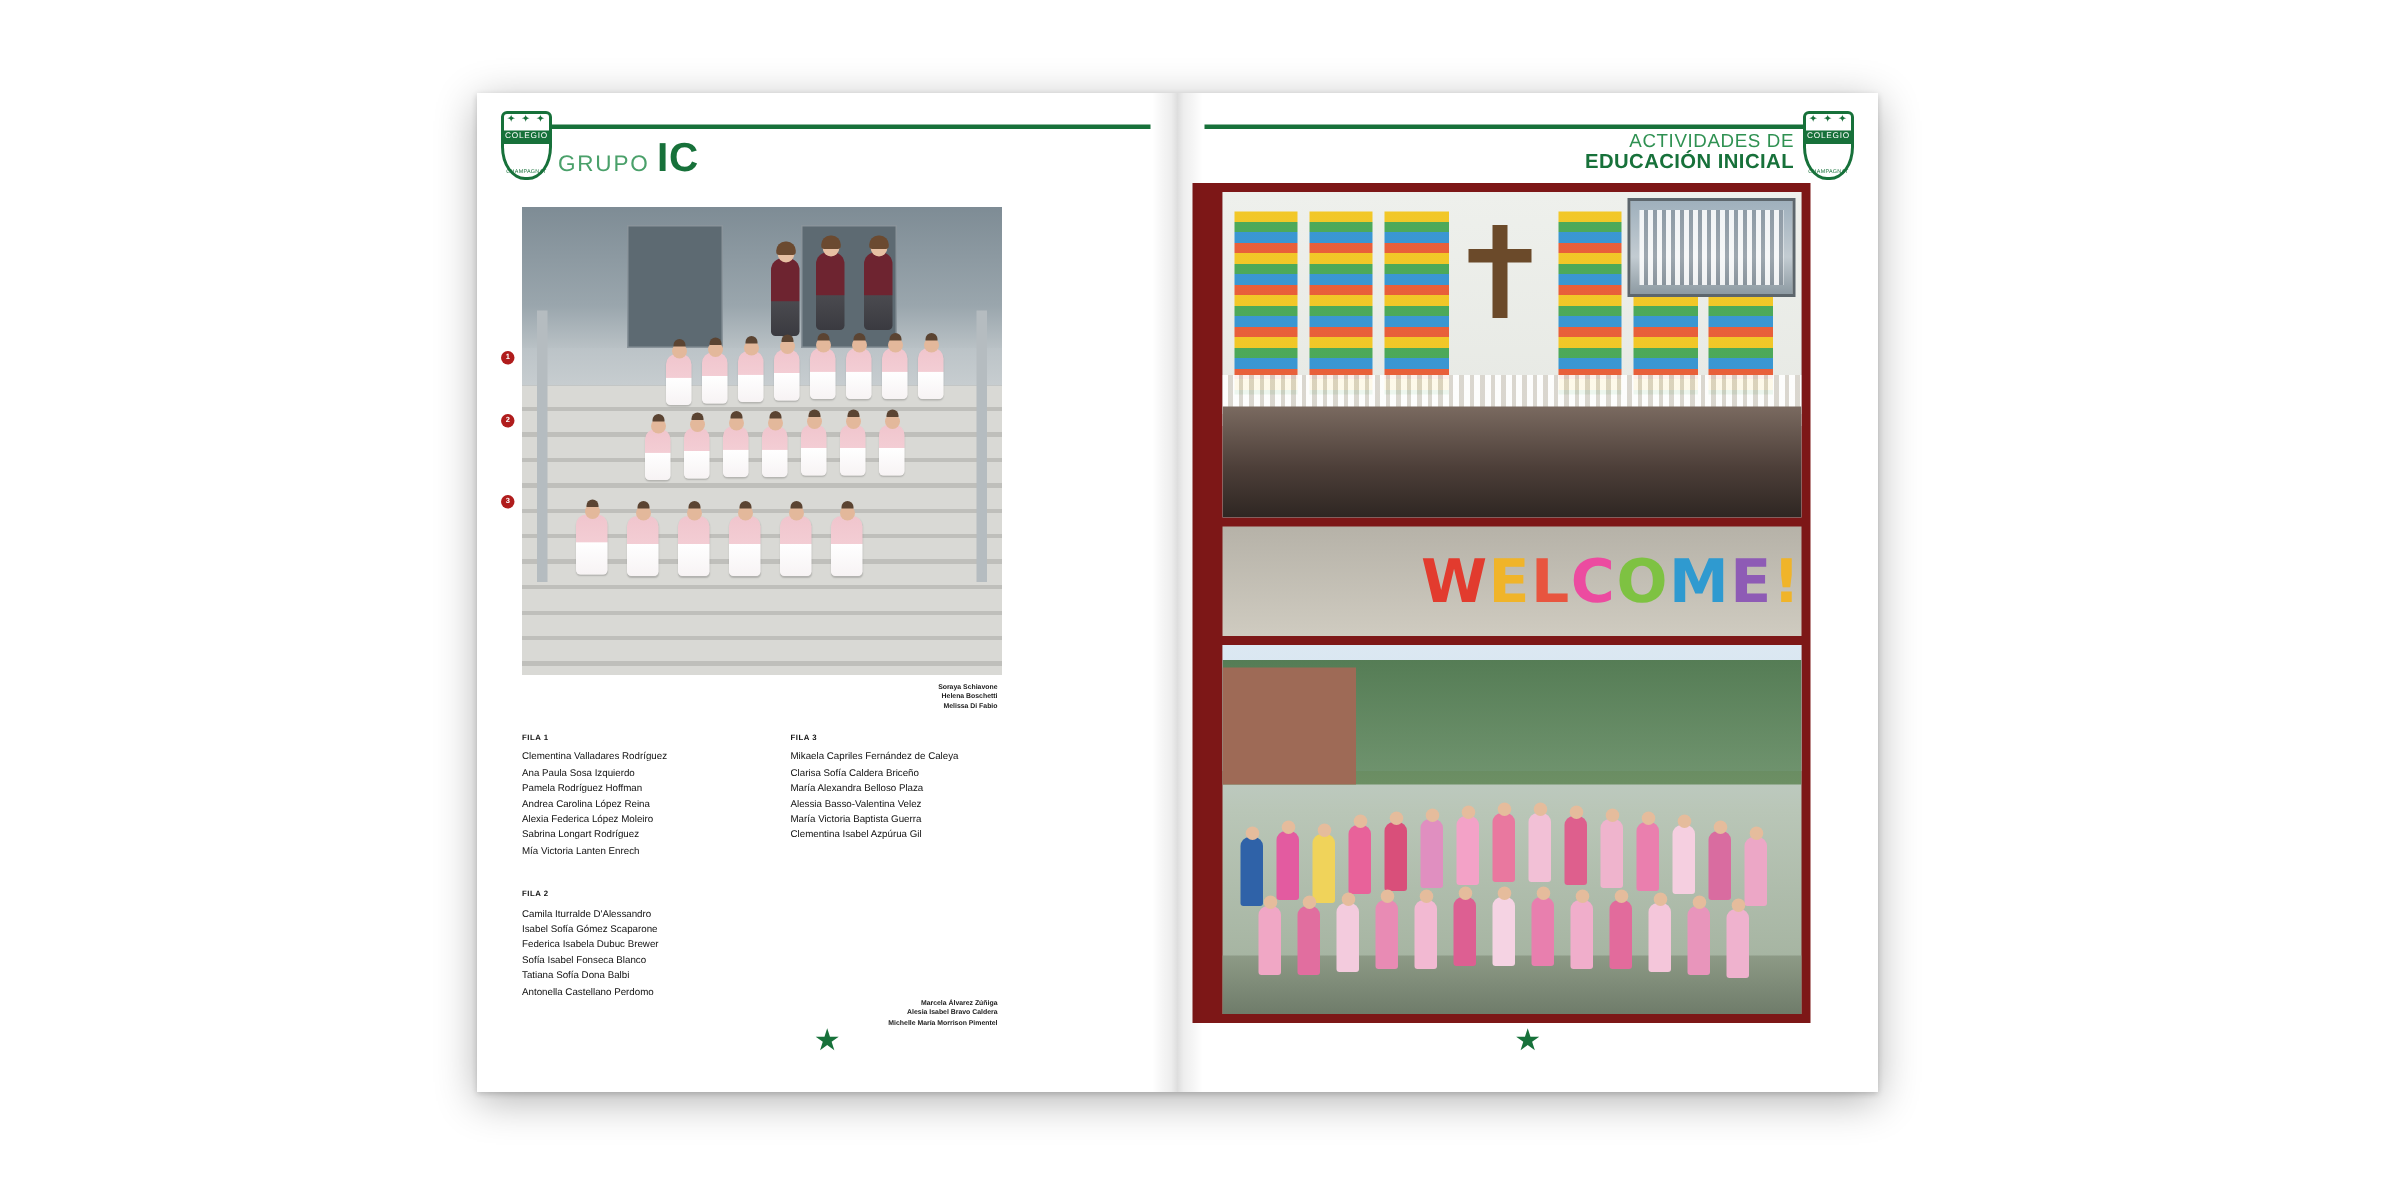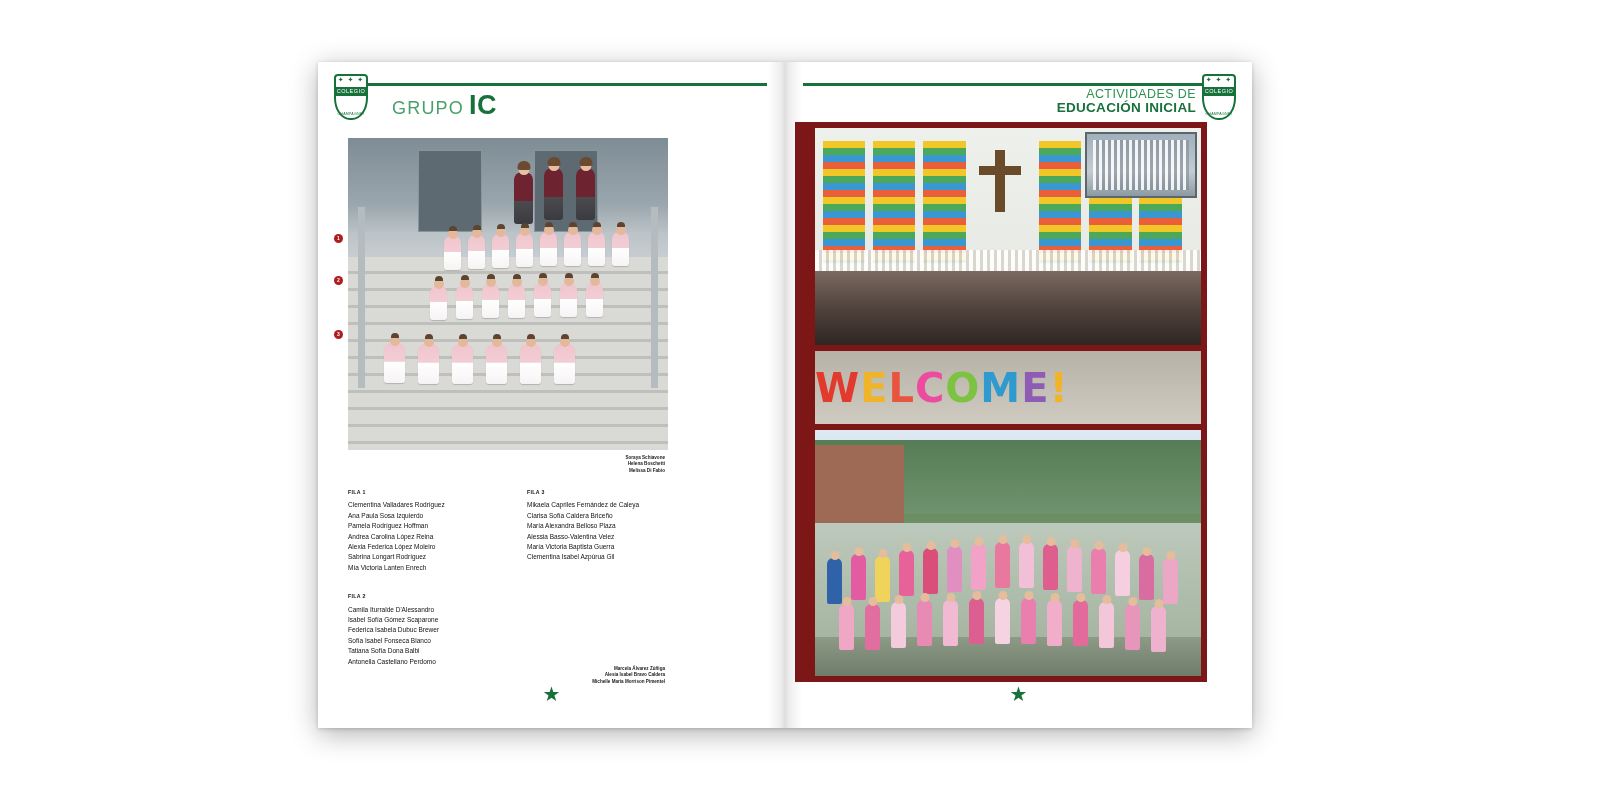--- a/index.html
+++ b/index.html
@@ -111,25 +111,24 @@
   }
 
   .title-left {
     position: absolute;
     left: 54px;
     top: 28px;
     color: #17713a;
     white-space: nowrap;
   }
   .title-left .word {
-    font-size: 18px;
+    font-size: 15px;
     letter-spacing: 1.2px;
     color: #4aa06a;
     vertical-align: baseline;
-    margin-left: 20px;
   }
   .title-left .code {
     font-size: 27px;
     font-weight: bold;
     letter-spacing: .5px;
     margin-left: 5px;
     color: #17713a;
     vertical-align: baseline;
   }
 
@@ -392,21 +391,21 @@
       rgba(120,130,140,.5) 3px, rgba(120,130,140,.5) 6px);
   }
 
   
   .ph-welcome { background: linear-gradient(to bottom, #b6b2a8 0%, #cfcbc0 100%); }
   .welcome-word {
     position: absolute;
     left: 0; right: 0;
     top: 50%;
     transform: translateY(-50%);
-    text-align: left;
+    text-align: right;
     font-size: 40px;
     font-weight: bold;
     letter-spacing: 1px;
     font-family: "DejaVu Sans", sans-serif;
   }
   .welcome-word span:nth-child(1){color:#e23b2e;}
   .welcome-word span:nth-child(2){color:#f0b429;}
   .welcome-word span:nth-child(3){color:#e8553f;}
   .welcome-word span:nth-child(4){color:#ec4ba0;}
   .welcome-word span:nth-child(5){color:#7ec242;}

